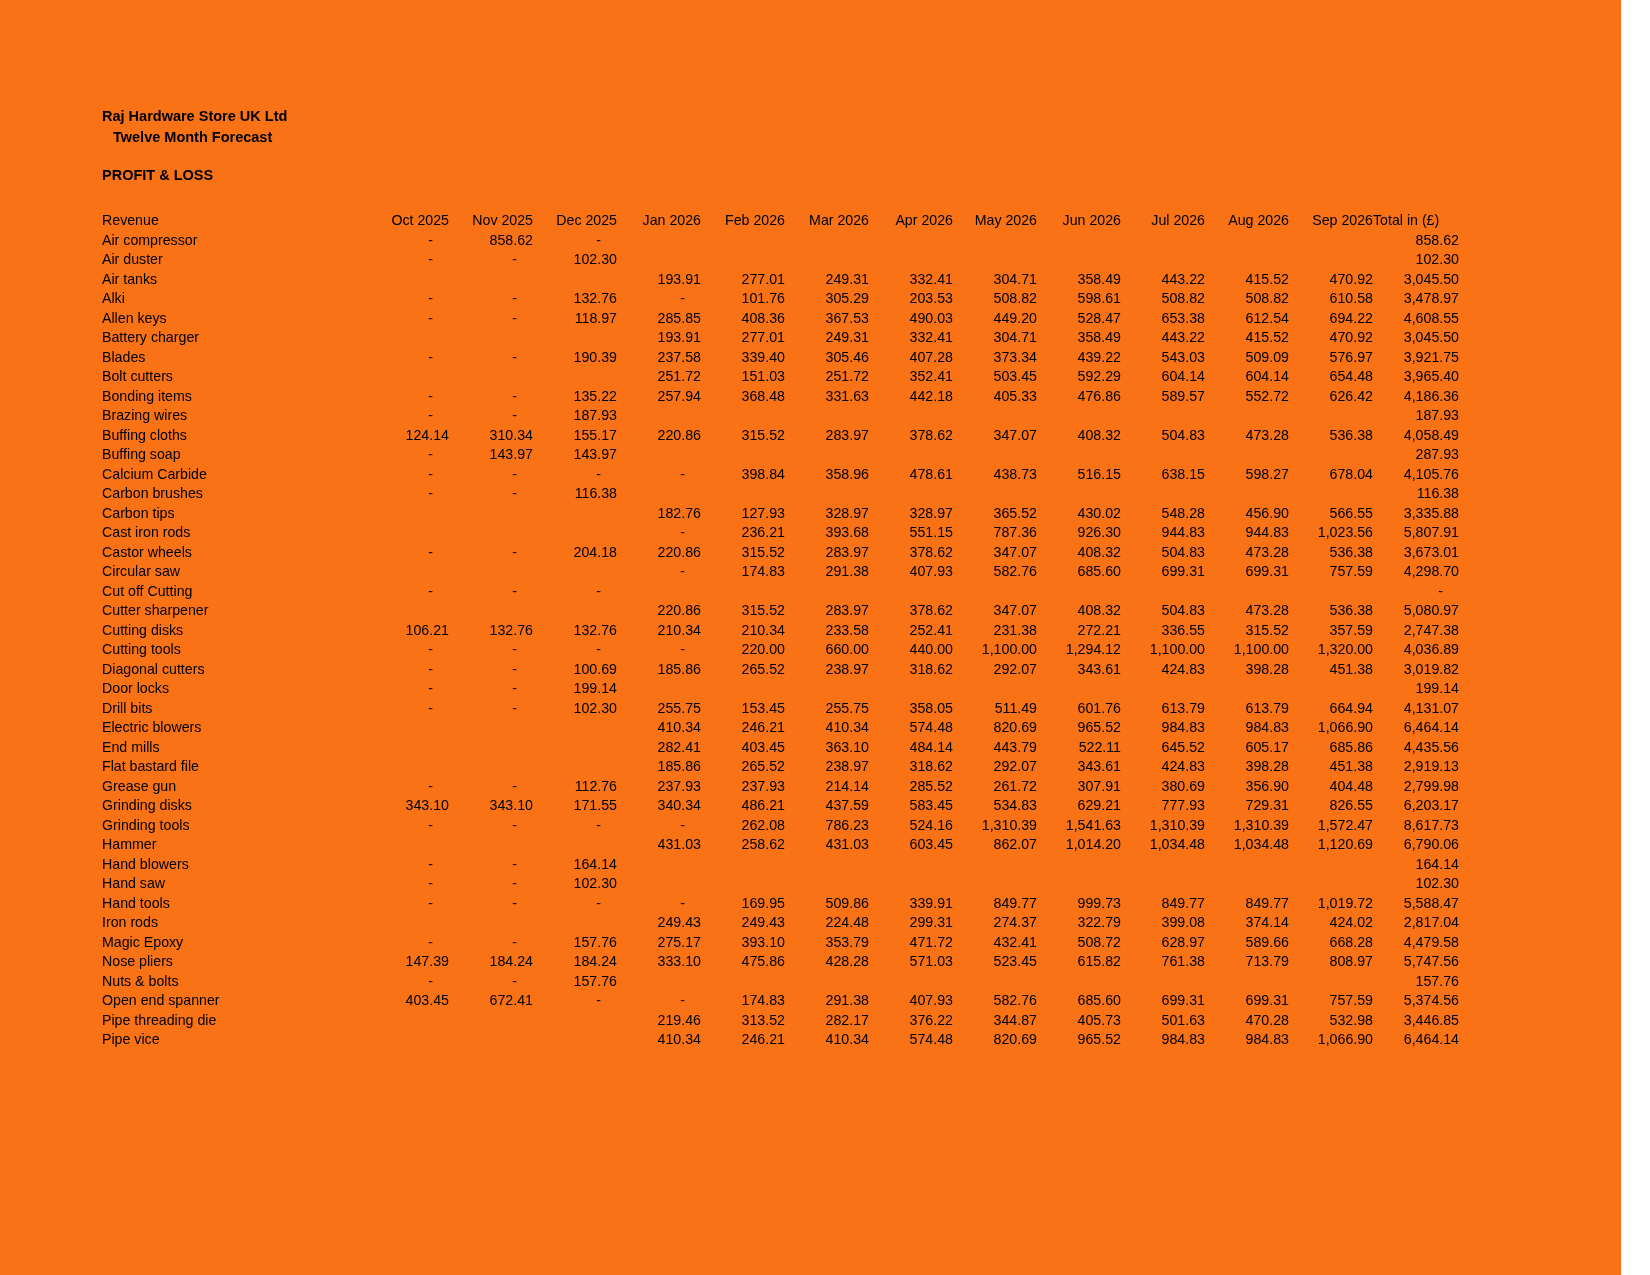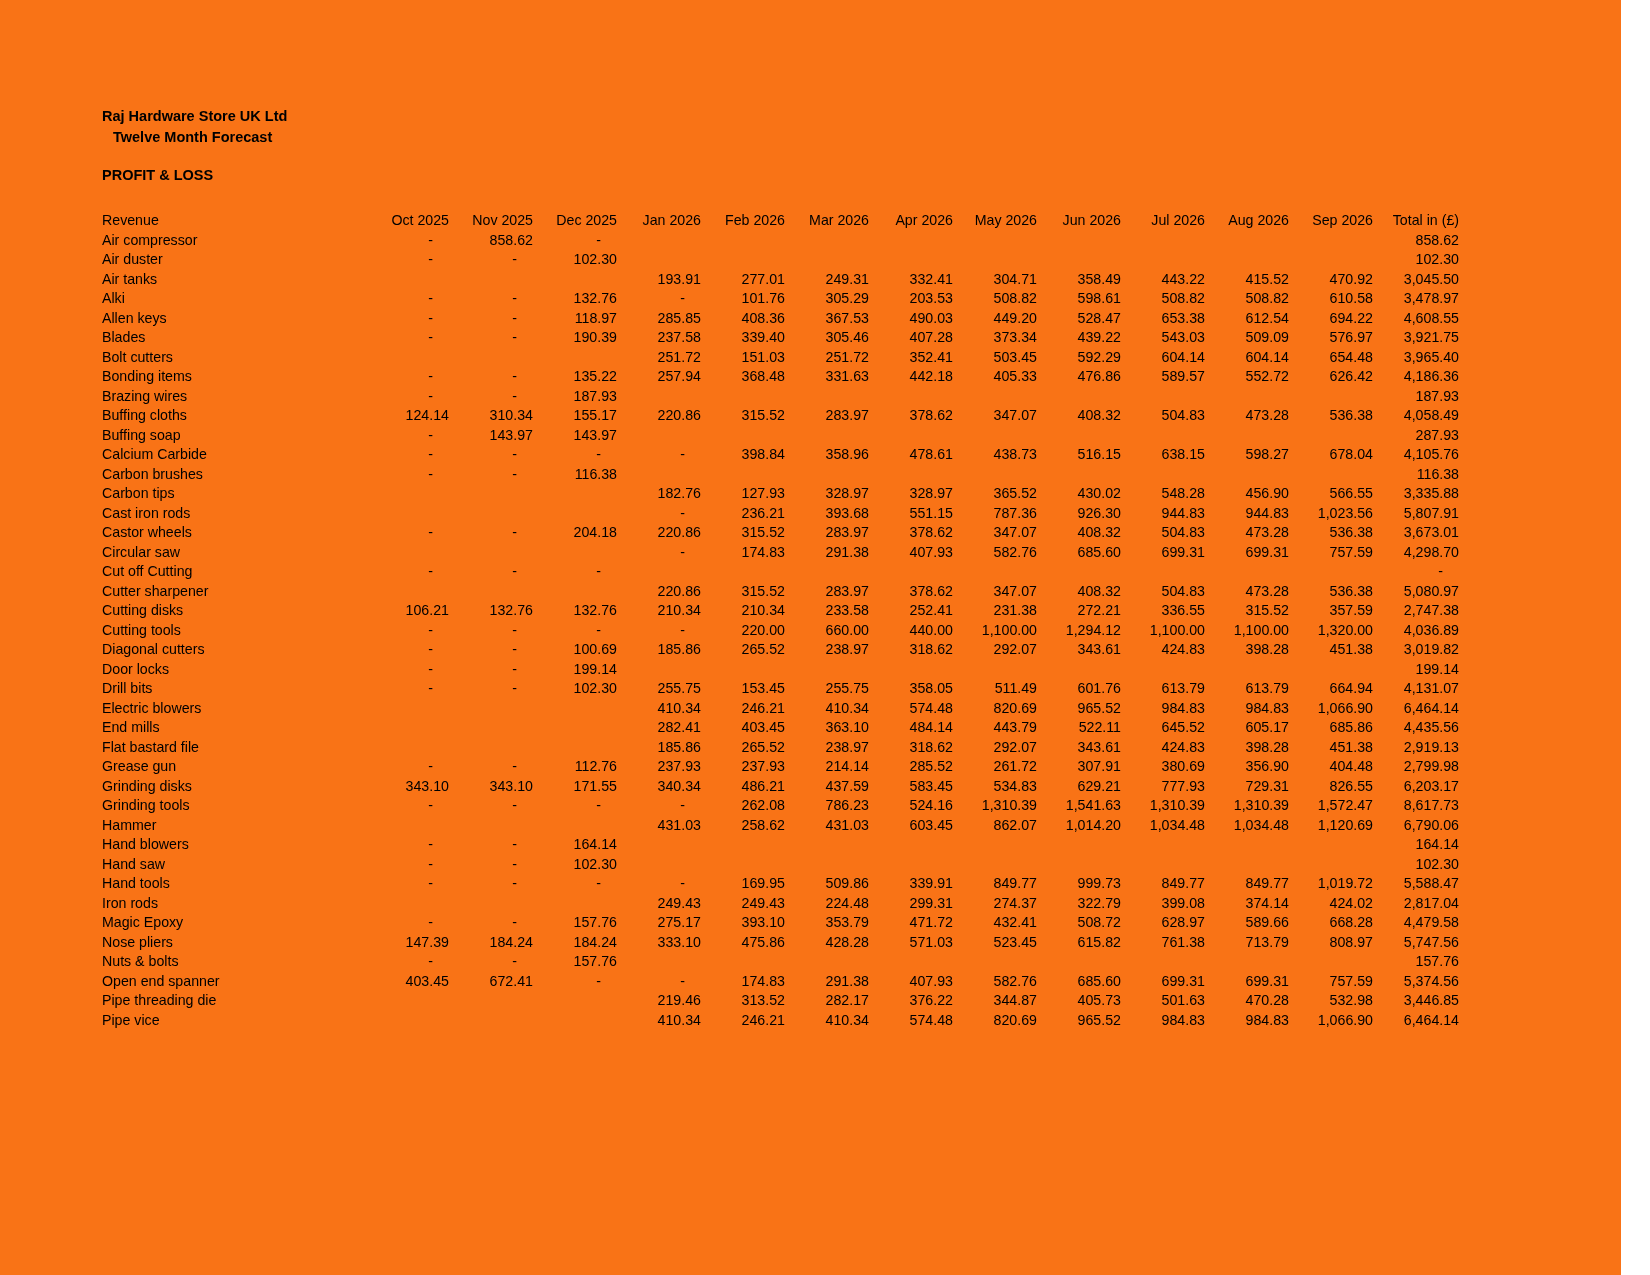--- a/index.html
+++ b/index.html
@@ -58,21 +58,21 @@
     font-size: 14.2px;
     font-weight: normal;
     line-height: 19.5px;
     white-space: nowrap;
     overflow: hidden;
     vertical-align: middle;
   }
   th.label-col, td.label-col { text-align: left; }
   th.month-col, td.val { text-align: right; }
   th.month-col { padding-right: 16px; }
-  th.total-col { padding-right: 0; text-align: right; }
+  th.total-col { padding-right: 0; text-align: left; }
   td.val.dash { padding-right: 16px; }
 </style>
 </head>
 <body>
 
 <div class="page">
   <div class="company">Raj Hardware Store UK Ltd</div>
   <div class="subtitle">Twelve Month Forecast</div>
   <div class="section">PROFIT &amp; LOSS</div>
 
@@ -187,20 +187,36 @@
           <td class="val">367.53</td>
           <td class="val">490.03</td>
           <td class="val">449.20</td>
           <td class="val">528.47</td>
           <td class="val">653.38</td>
           <td class="val">612.54</td>
           <td class="val">694.22</td>
           <td class="val">4,608.55</td>
         </tr>
         <tr>
+          <td class="label-col">Battery charger</td>
+          <td class="val"></td>
+          <td class="val"></td>
+          <td class="val"></td>
+          <td class="val">193.91</td>
+          <td class="val">277.01</td>
+          <td class="val">249.31</td>
+          <td class="val">332.41</td>
+          <td class="val">304.71</td>
+          <td class="val">358.49</td>
+          <td class="val">443.22</td>
+          <td class="val">415.52</td>
+          <td class="val">470.92</td>
+          <td class="val">3,045.50</td>
+        </tr>
+        <tr>
           <td class="label-col">Blades</td>
           <td class="val dash">-</td>
           <td class="val dash">-</td>
           <td class="val">190.39</td>
           <td class="val">237.58</td>
           <td class="val">339.40</td>
           <td class="val">305.46</td>
           <td class="val">407.28</td>
           <td class="val">373.34</td>
           <td class="val">439.22</td>

